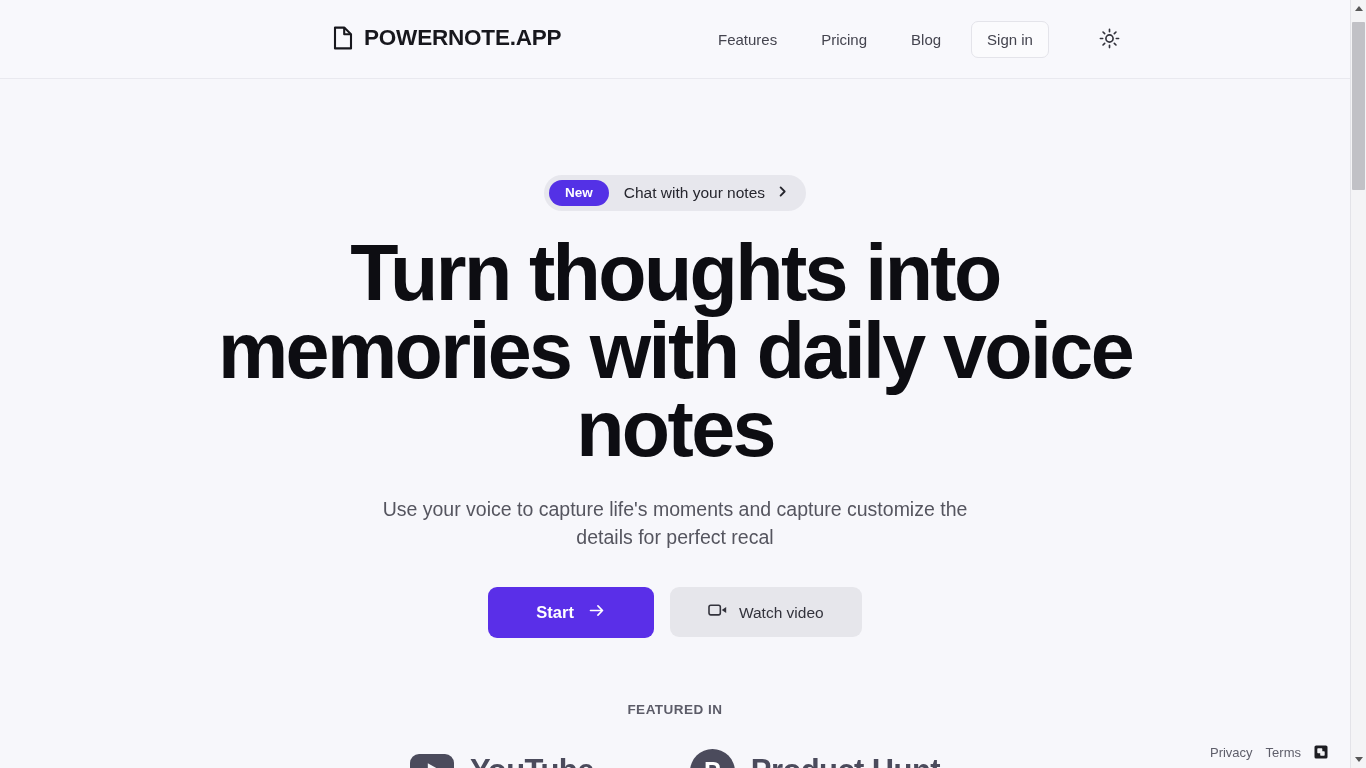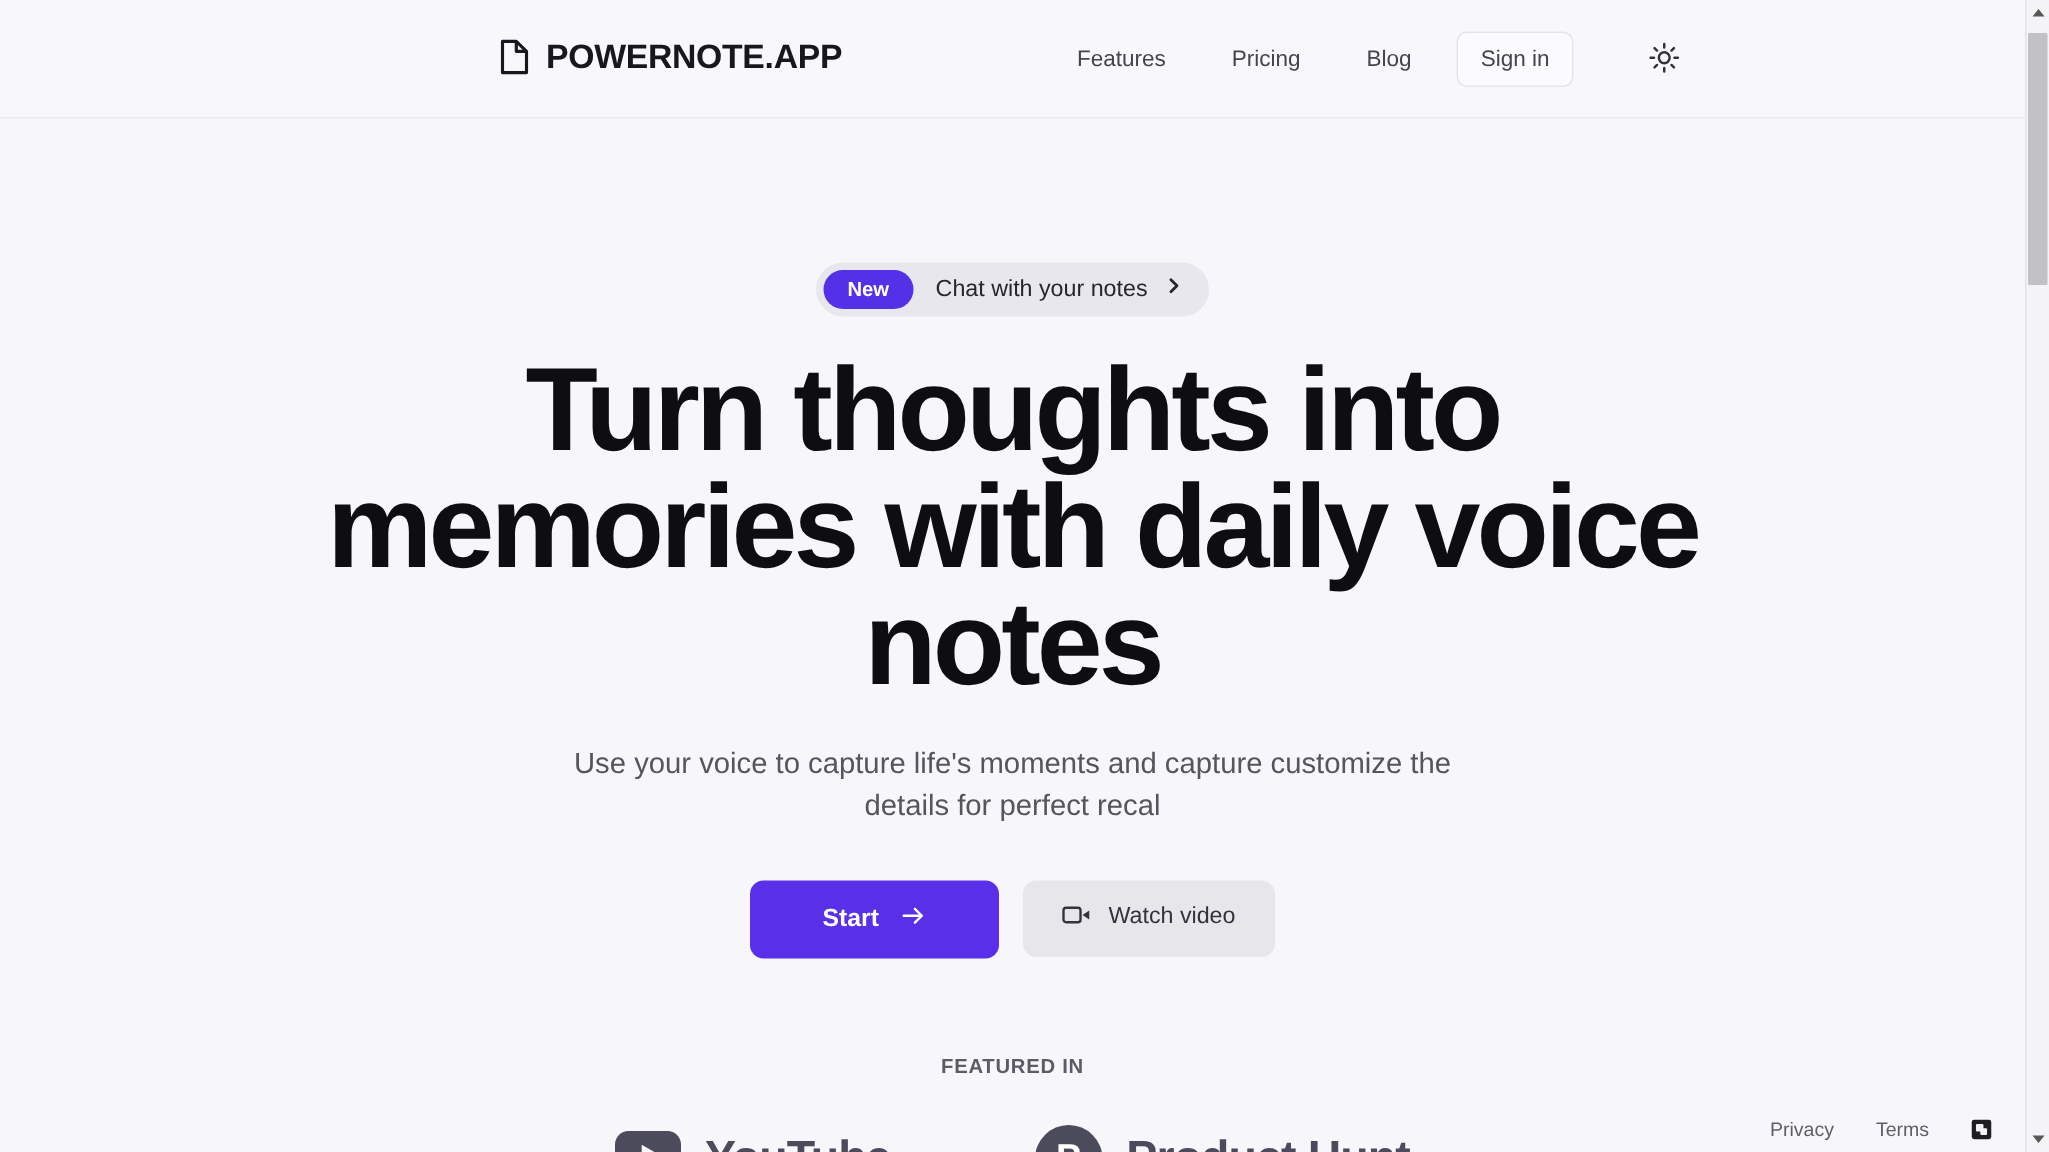--- a/index.html
+++ b/index.html
@@ -224,30 +224,30 @@
     font-family: inherit;
     font-size: 16.5px;
     font-weight: 700;
     border: none;
     border-radius: 9px;
     padding: 15px 48px;
     cursor: pointer;
   }
   .btn-watch {
     display: inline-flex;
-    align-items: flex-start;
+    align-items: flex-end;
     gap: 11px;
     background: #e6e6eb;
     color: #33333c;
     font-family: inherit;
     font-size: 15.5px;
     font-weight: 500;
     border: none;
     border-radius: 9px;
-    padding: 15px 26px;
+    padding: 15px 38px;
     cursor: pointer;
   }
 
   
   .featured-label {
     margin-top: 64px;
     font-size: 13.5px;
     font-weight: 700;
     letter-spacing: 0.5px;
     color: #5c5c68;
@@ -284,22 +284,22 @@
     font-weight: 700;
     line-height: 1;
   }
 
   
   .footer {
     position: absolute;
     right: 22px;
     bottom: 8px;
     display: flex;
-    align-items: flex-end;
-    gap: 28px;
+    align-items: flex-start;
+    gap: 13px;
   }
   .footer-link {
     font-size: 13px;
     color: #5e5e6a;
     text-decoration: none;
     white-space: nowrap;
   }
   .footer-badge {
     width: 14px; height: 14px;
     display: block;

